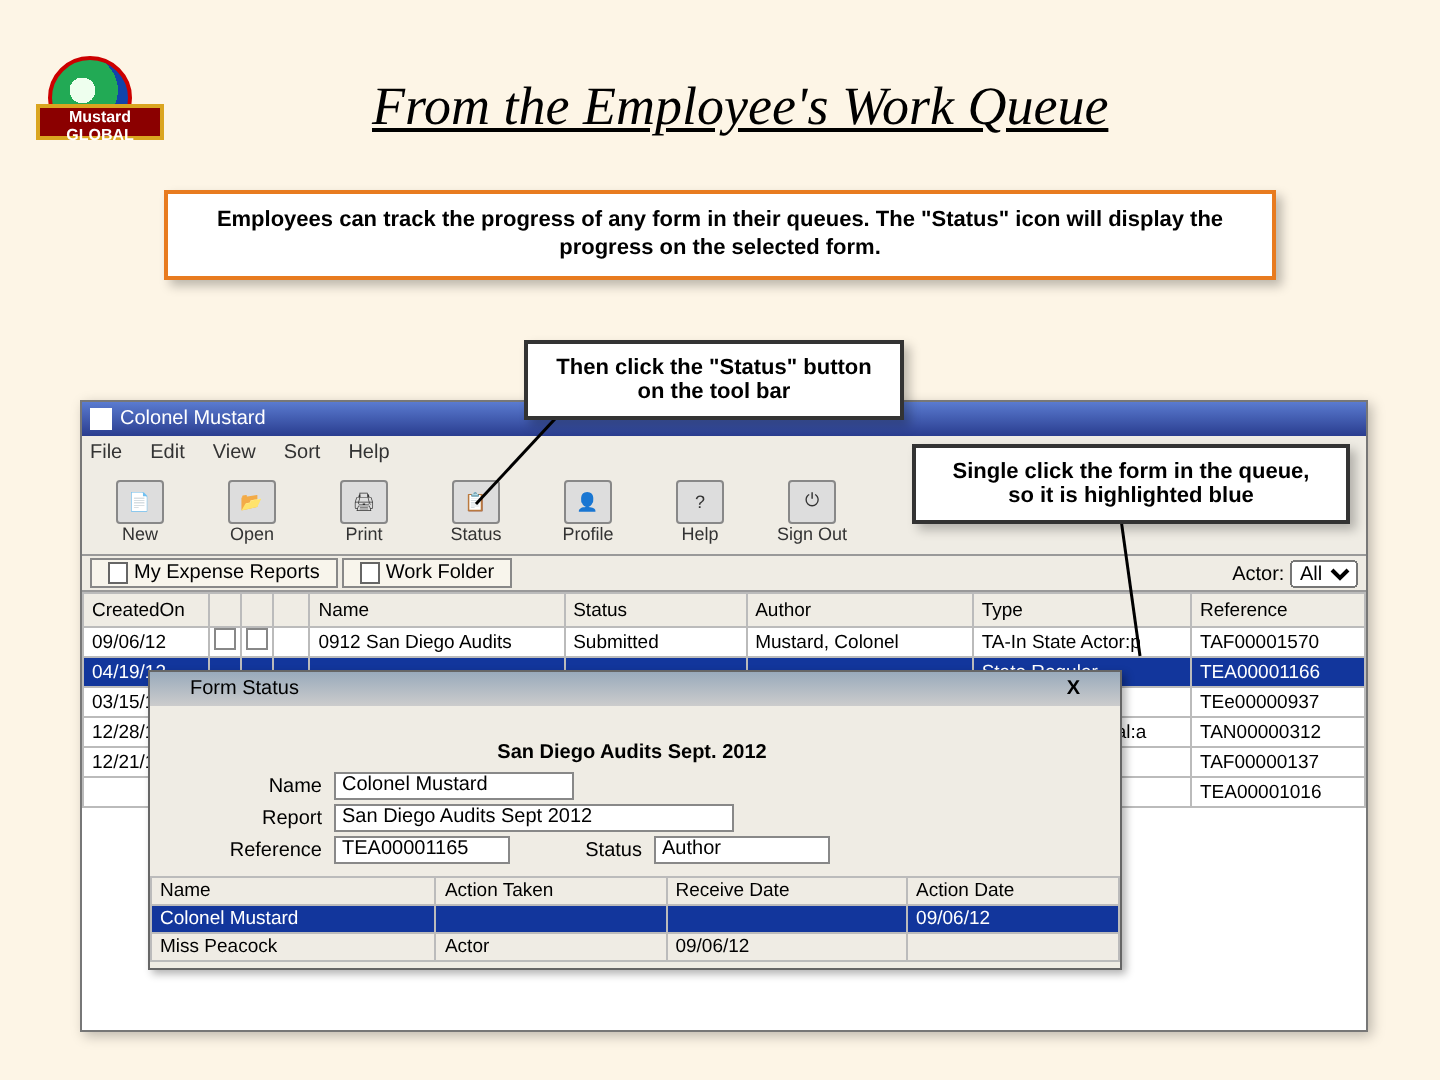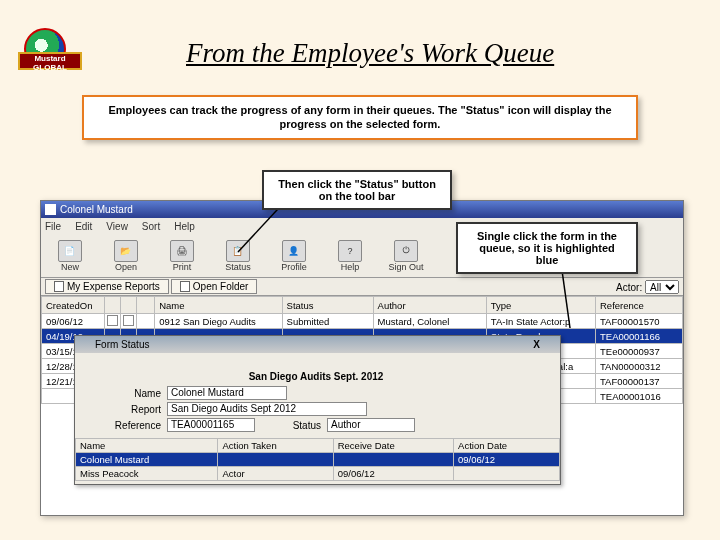--- a/index.html
+++ b/index.html
@@ -8,21 +8,21 @@
 
   .logo { position:absolute; left:18px; top:22px; width:66px; height:56px; }
   .logo-globe{position:absolute;left:6px;top:6px;width:42px;height:42px;border-radius:50%;background:radial-gradient(circle at 40% 40%,#efe 0 20%,#2a5 20% 55%,#14a 55%);border:2px solid #c00;}
   .logo-band{position:absolute;left:0;top:30px;width:64px;height:18px;background:#8b0000;border:2px solid #daa520;color:#fff;font-size:8px;font-weight:bold;text-align:center;line-height:9px;}
 
   .title{position:absolute;left:186px;top:38px;font-family:"Times New Roman",serif;font-style:italic;font-size:27px;color:#000;text-decoration:underline;}
 
   .note{position:absolute;background:#fff;border:2px solid #e87b1f;text-align:center;font-weight:bold;font-size:11px;padding:6px 14px;box-shadow:3px 3px 5px rgba(0,0,0,0.25);}
   .note.big{left:82px;top:95px;width:556px;font-size:11px;line-height:1.3;}
   .note.small{left:262px;top:170px;width:190px;z-index:20;border-color:#333 #333 #333 #333;}
-  .note.small2{left:456px;top:222px;width:182px;z-index:20;border-color:#333;}
+  .note.small2{left:456px;top:222px;width:219px;z-index:20;border-color:#333;}
 
   svg.leader{position:absolute;pointer-events:none;z-index:15;}
 
   .appwin{position:absolute;left:40px;top:200px;width:644px;height:316px;background:#fff;border:1px solid #777;box-shadow:2px 2px 6px rgba(0,0,0,0.25);}
   .appwin-titlebar{height:17px;background:linear-gradient(#5a7bd0,#2a3d8f);color:#fff;font-size:10px;line-height:17px;padding:0 4px;display:flex;align-items:center;}
   .appwin-titlebar .icon{display:inline-block;width:11px;height:11px;background:#fff;margin-right:4px;}
 
   .menubar{height:16px;background:#efece4;font-size:10px;display:flex;align-items:center;padding:0 4px;gap:14px;color:#333;}
 
   .toolbar{height:44px;background:#efece4;border-bottom:1px solid #999;display:flex;align-items:center;padding:2px 6px;gap:10px;}
@@ -132,21 +132,21 @@
           <span>Sign Out</span>
         </div>
   </div>
   <div class="tabbar">
     <div class="tab">
           <span class="doc-ic"></span>
           <span>My Expense Reports</span>
         </div>
     <div class="tab">
           <span class="doc-ic"></span>
-          <span>Open Folder</span>
+          <span>Work Folder</span>
         </div>
     <div class="spacer"></div>
     <div class="viewbox">
       <span>Actor:</span>
       <select><option>All</option></select>
     </div>
   </div>
 
   <table class="grid">
     <thead>

